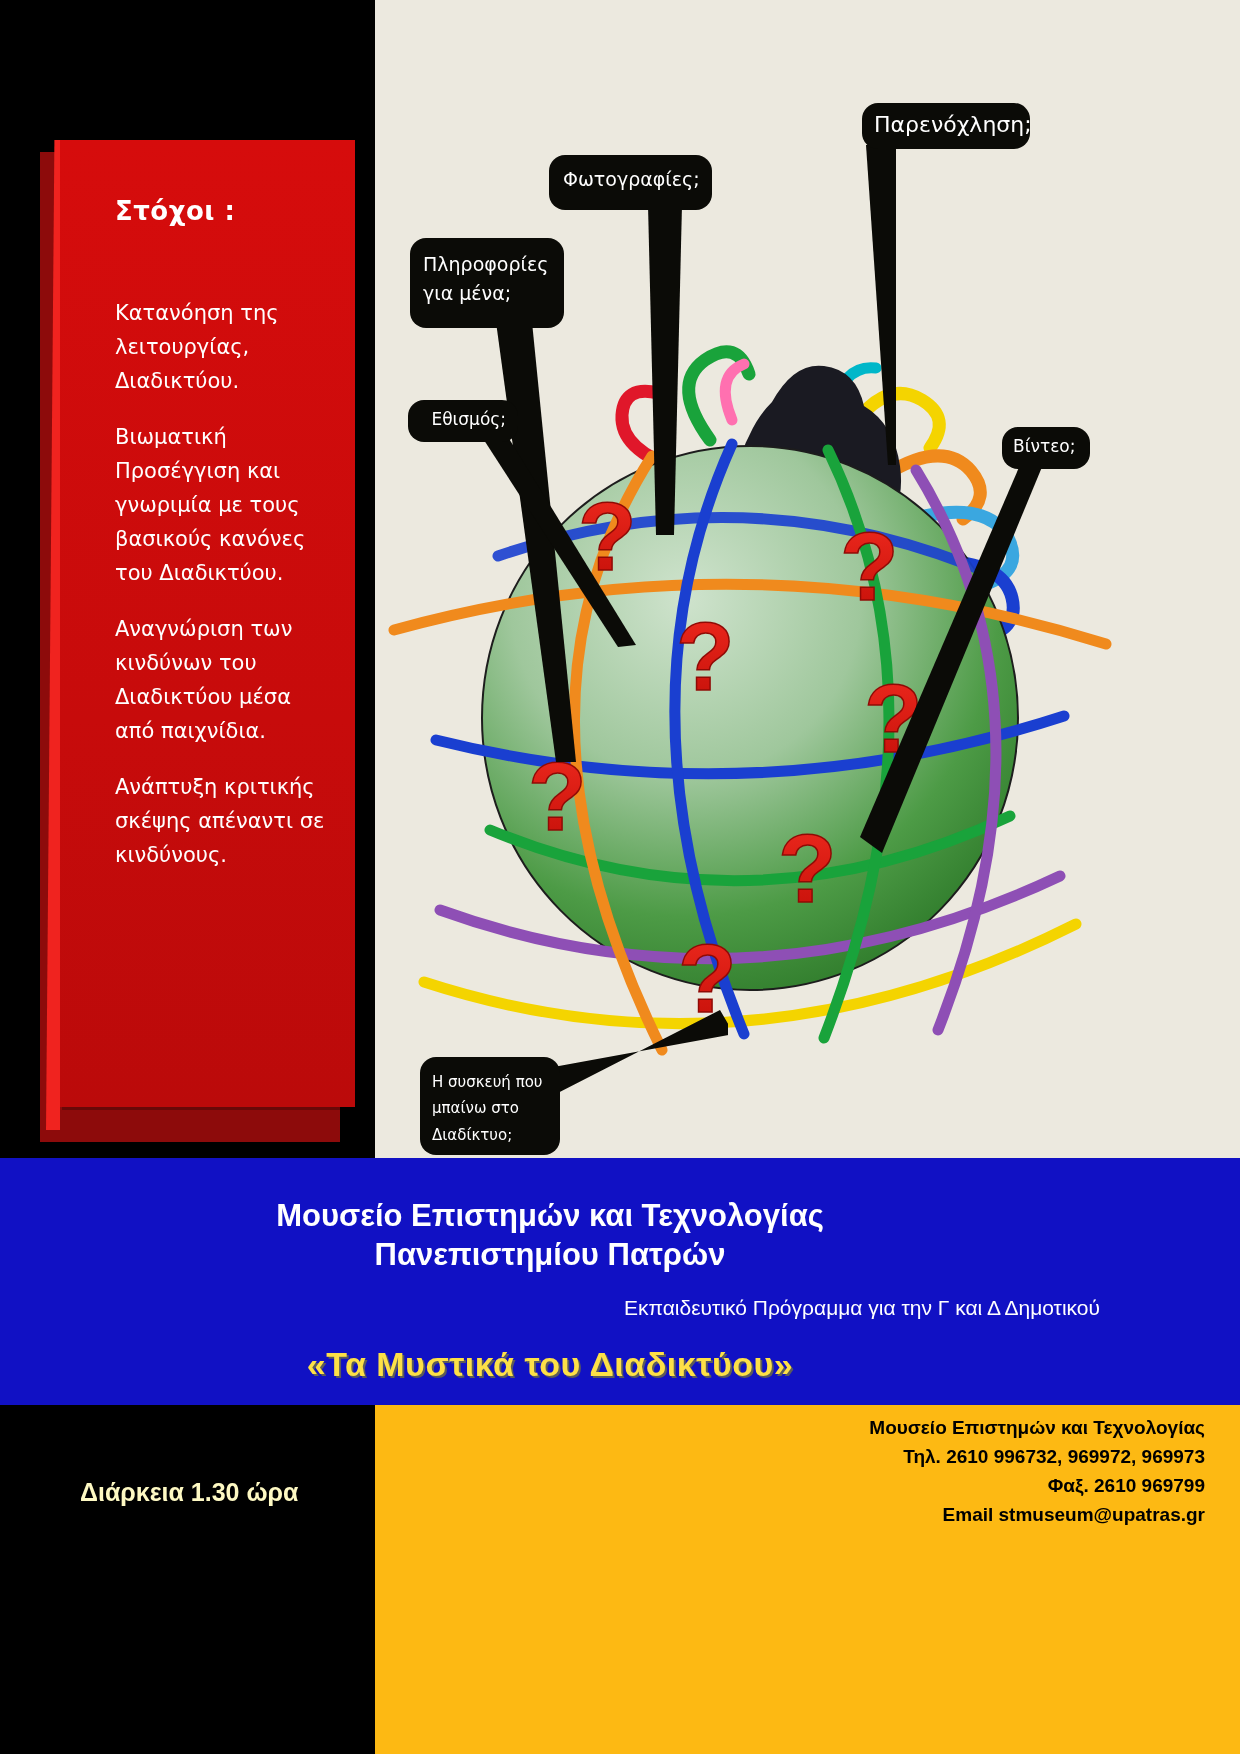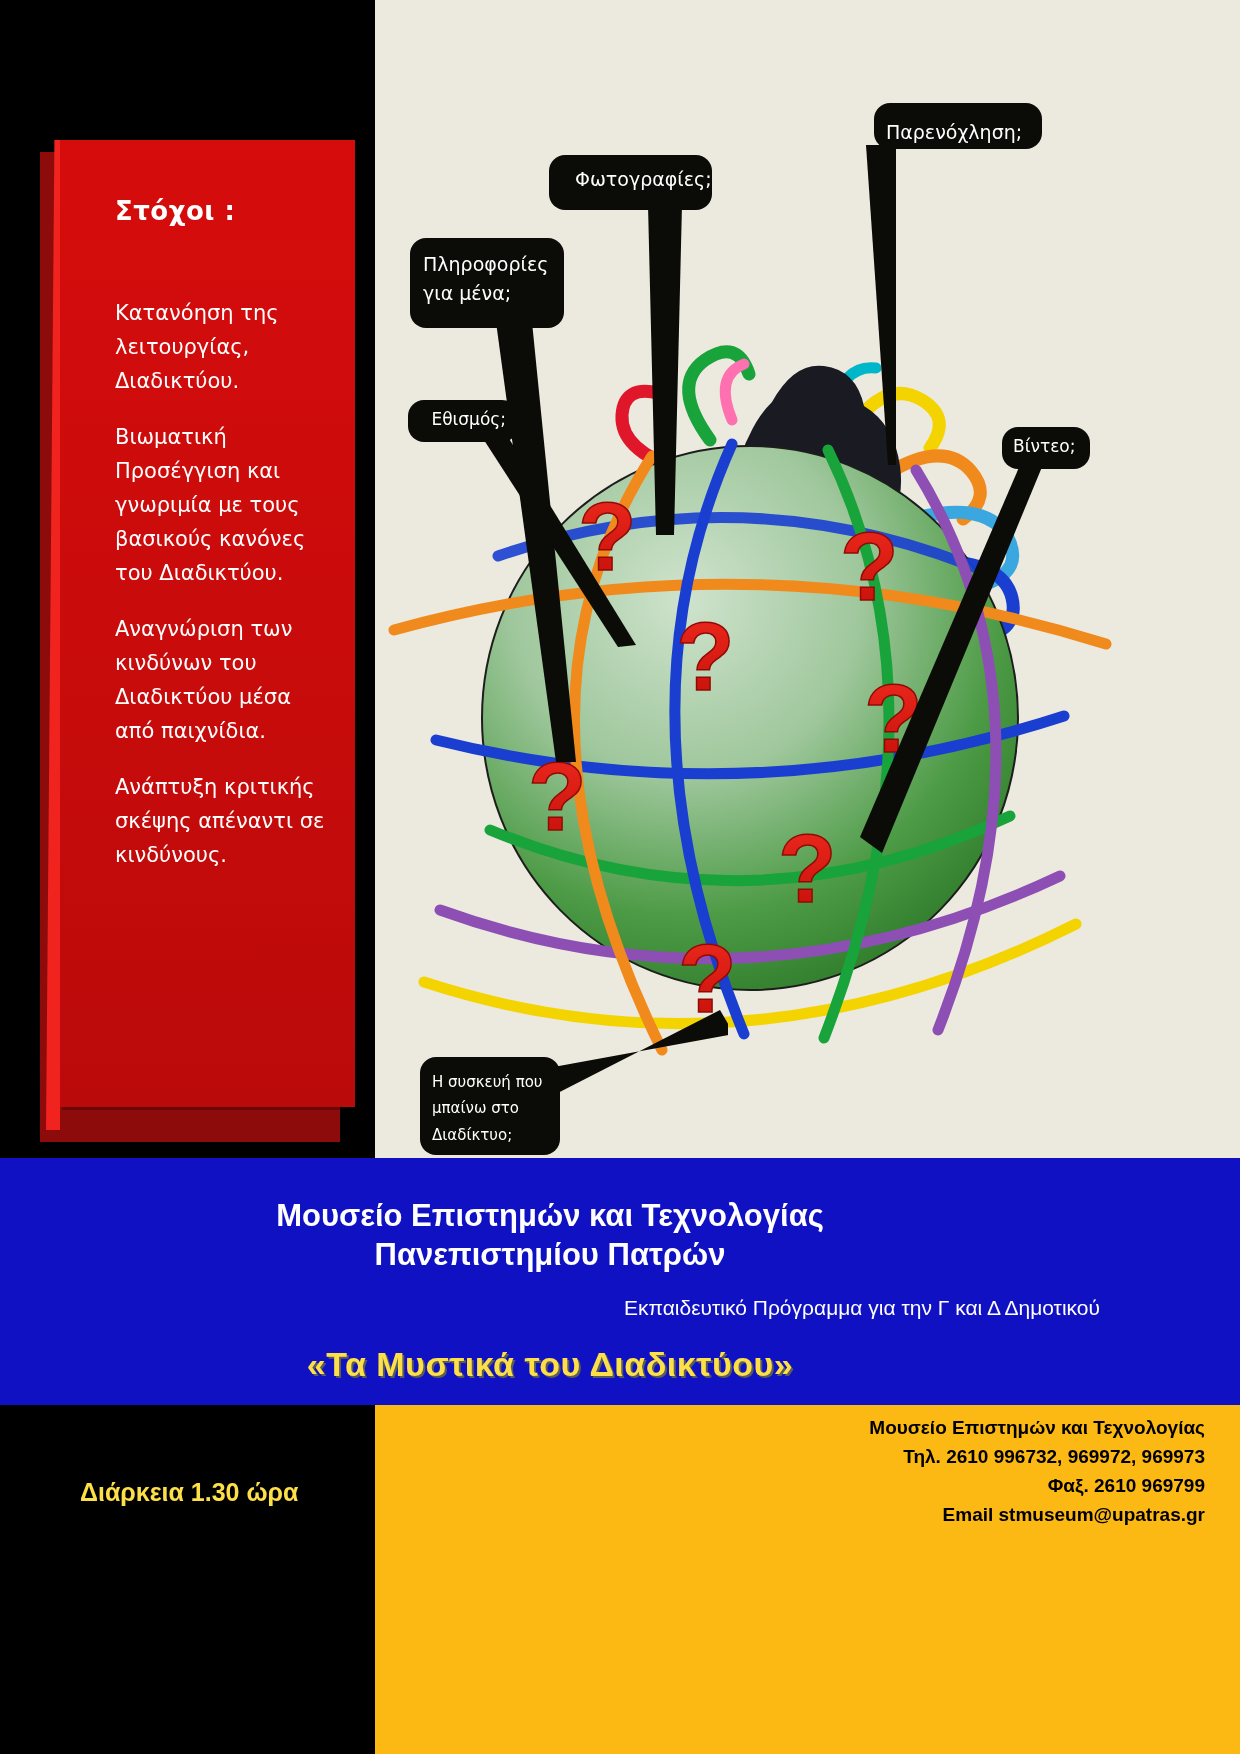--- a/index.html
+++ b/index.html
@@ -54,24 +54,24 @@
   .bub{
     position:absolute;background:#0b0b07;color:#fff;
     border-radius:16px;
     font-family:"DejaVu Sans",sans-serif;
     box-sizing:border-box;
     z-index:6;
   }
   .bub span{display:block;}
   .tail{position:absolute;background:#0b0b07;z-index:5;}
 
-  #b-parenox{left:862px;top:103px;width:168px;height:46px;padding:18px 12px 0 12px;font-size:19px;margin-left:12px;}
+  #b-parenox{left:862px;top:103px;width:168px;height:46px;padding:9px 12px 0 12px;font-size:22px;}
   #t-parenox{left:866px;top:145px;width:30px;height:320px;clip-path:polygon(0 0,34px 0,50px 320px,22px 320px);}
 
-  #b-foto{left:549px;top:155px;width:163px;height:55px;padding:13px 14px 0 26px;font-size:19px;}
+  #b-foto{left:549px;top:155px;width:163px;height:55px;padding:13px 14px 0 14px;font-size:19px;}
   #t-foto{left:630px;top:205px;width:70px;height:330px;clip-path:polygon(18px 0,52px 0,44px 330px,26px 330px);}
 
   #b-pliro{left:410px;top:238px;width:154px;height:90px;padding:12px 13px 0 13px;font-size:19px;line-height:1.55;}
   #t-pliro{left:480px;top:322px;width:100px;height:440px;clip-path:polygon(16px 0,52px 0,96px 440px,76px 440px);}
 
   #b-ethis{left:408px;top:400px;width:110px;height:42px;padding:9px 12px 0 12px;font-size:17px;text-align:right;}
   #t-ethis{left:470px;top:437px;width:170px;height:210px;clip-path:polygon(12px 0,38px 0,166px 208px,148px 210px);}
 
   #b-video{left:1002px;top:427px;width:88px;height:42px;padding:9px 11px 0 11px;font-size:17px;}
   #t-video{left:860px;top:465px;width:185px;height:390px;clip-path:polygon(160px 0,182px 2px,22px 388px,0 372px);}
@@ -100,21 +100,21 @@
   
   .bottom-black{position:absolute;left:0;top:1405px;width:1240px;height:349px;background:#000;}
   .yellow-box{position:absolute;left:375px;top:1405px;width:865px;height:349px;background:#fdb913;}
   .contact{
     position:absolute;left:375px;top:1414px;width:830px;text-align:right;
     color:#000;font-size:19px;line-height:1.52;font-weight:bold;
     font-family:"Liberation Sans",sans-serif;
   }
   .duration{
     position:absolute;left:80px;top:1478px;
-    color:#fde047;font-size:25px;font-weight:bold;
+    color:#fef9c3;font-size:25px;font-weight:bold;
     font-family:"Liberation Sans",sans-serif;
   }
 </style>
 </head>
 <body>
 
 <div id="poster">
 
   <div class="top-black"></div>
   <div class="top-cream"></div>

